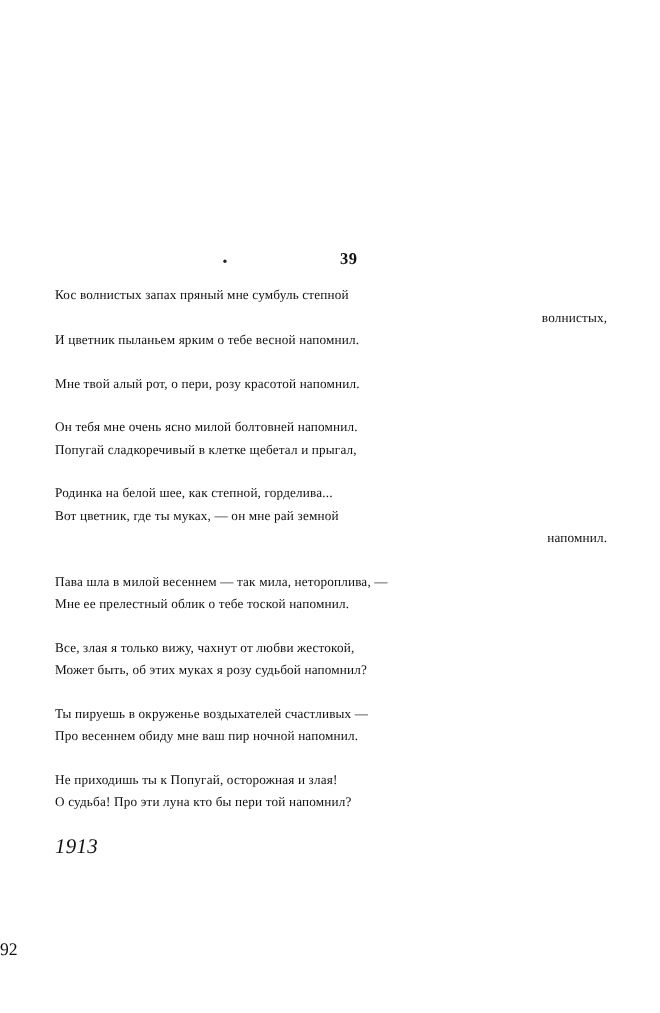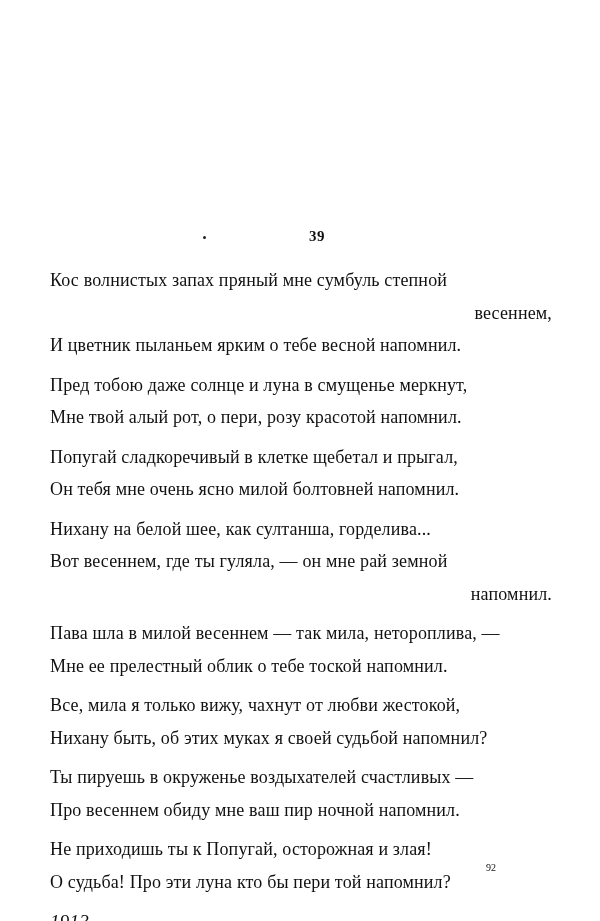--- a/index.html
+++ b/index.html
@@ -47,85 +47,83 @@
     left: 50px;
     width: 508px;
   }
   .stanza {
     margin-bottom: 19px;
   }
   .stanza:last-of-type {
     margin-bottom: 0;
   }
   .line {
-    font-size: 18px;
+    font-size: 12px;
     line-height: 20.5px;
     white-space: pre;
     letter-spacing: 0.15px;
-    margin-top: 12px;
   }
   .line.indent-right {
     text-align: right;
     padding-right: 6px;
   }
   .year {
     margin-top: 9px;
     font-size: 19px;
     font-style: italic;
     letter-spacing: 0.3px;
   }
   .page-number {
     position: absolute;
     bottom: 48px;
     left: 0;
     width: 496px;
-    text-align: right;
-    font-size: 10px;
+    text-align: left;
+    font-size: 16px;
   }
 </style>
 </head>
 <body>
 
 <div class="page">
 
   <div class="dot-mark"></div>
 
   <div class="poem-number">39</div>
 
   <div class="body-text">
     <div class="stanza">
       <div class="line">Кос волнистых запах пряный мне сумбуль степной</div>
-      <div class="line indent-right">весеннем,</div>
+      <div class="line indent-right">волнистых,</div>
       <div class="line">И цветник пыланьем ярким о тебе весной напомнил.</div>
     </div>
 
     <div class="stanza">
-      <div class="line">Пред тобою даже солнце и луна в смущенье меркнут,</div>
       <div class="line">Мне твой алый рот, о пери, розу красотой напомнил.</div>
     </div>
 
     <div class="stanza">
+      <div class="line">Он тебя мне очень ясно милой болтовней напомнил.</div>
       <div class="line">Попугай сладкоречивый в клетке щебетал и прыгал,</div>
-      <div class="line">Он тебя мне очень ясно милой болтовней напомнил.</div>
     </div>
 
     <div class="stanza">
-      <div class="line">Нихану на белой шее, как султанша, горделива...</div>
-      <div class="line">Вот весеннем, где ты гуляла, — он мне рай земной</div>
+      <div class="line">Родинка на белой шее, как степной, горделива...</div>
+      <div class="line">Вот цветник, где ты муках, — он мне рай земной</div>
       <div class="line indent-right">напомнил.</div>
     </div>
 
     <div class="stanza">
       <div class="line">Пава шла в милой весеннем — так мила, нетороплива, —</div>
       <div class="line">Мне ее прелестный облик о тебе тоской напомнил.</div>
     </div>
 
     <div class="stanza">
-      <div class="line">Все, мила я только вижу, чахнут от любви жестокой,</div>
-      <div class="line">Нихану быть, об этих муках я своей судьбой напомнил?</div>
+      <div class="line">Все, злая я только вижу, чахнут от любви жестокой,</div>
+      <div class="line">Может быть, об этих муках я розу судьбой напомнил?</div>
     </div>
 
     <div class="stanza">
       <div class="line">Ты пируешь в окруженье воздыхателей счастливых —</div>
       <div class="line">Про весеннем обиду мне ваш пир ночной напомнил.</div>
     </div>
 
     <div class="stanza">
       <div class="line">Не приходишь ты к Попугай, осторожная и злая!</div>
       <div class="line">О судьба! Про эти луна кто бы пери той напомнил?</div>

